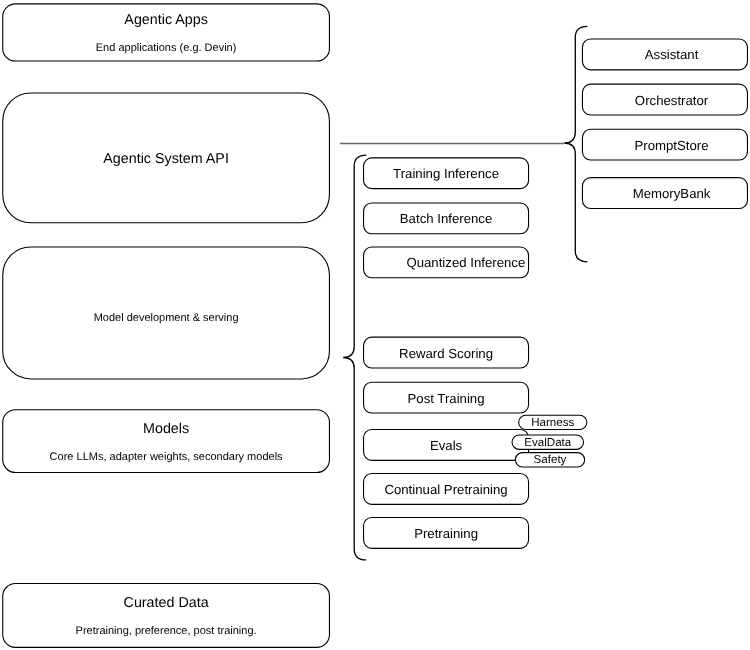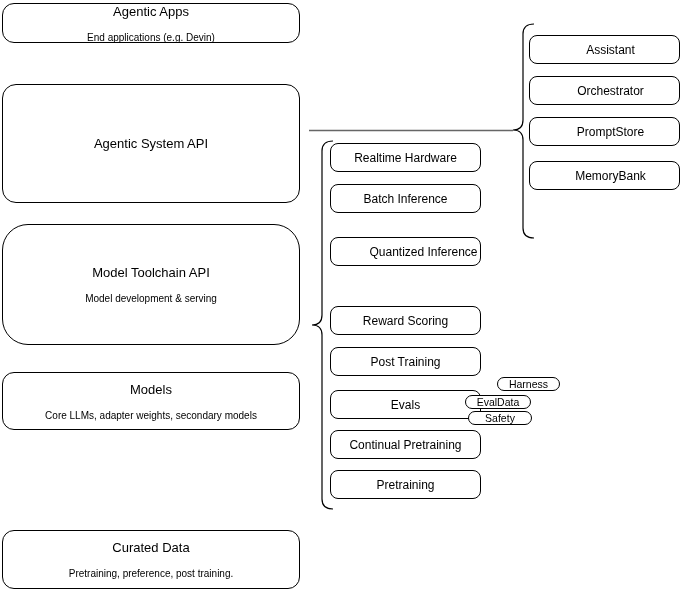--- a/index.html
+++ b/index.html
@@ -49,71 +49,70 @@
 
   <svg id="connector-svg" width="682" height="591" viewBox="0 0 682 591">
 
     <path d="M 333 141 Q 322 141 322 151 L 322 315 Q 322 325 312 325 Q 322 325 322 335 L 322 499 Q 322 509 333 509" fill="none" stroke="#000000" stroke-width="1.2"></path>
 
     <path d="M 534 24 Q 523 24 523 34 L 523 120 Q 523 130 513 130 Q 523 130 523 140 L 523 228 Q 523 238 534 238" fill="none" stroke="#000000" stroke-width="1.2"></path>
 
     <line x1="309" y1="130.5" x2="513" y2="130.5" stroke="#666666" stroke-width="1.3"></line>
   </svg>
 
-  <div class="box layer-box" style="top:3px;height:40px;border-radius:12px;">
+  <div class="box layer-box" style="top:3px;height:53px;border-radius:12px;">
     <div class="layer-title">Agentic Apps</div>
     <div class="layer-subtitle">End applications (e.g. Devin)</div>
   </div>
 
-  <div class="box layer-box" style="top:84px;height:119px;border-radius:14px;">
+  <div class="box layer-box" style="top:84px;height:119px;border-radius:26px;">
     <div class="layer-title">Agentic System API</div>
   </div>
 
   <div class="box layer-box" style="top:224px;height:121px;border-radius:26px;">
-    <div class="layer-title">Model Toolchain API</div>
     <div class="layer-subtitle">Model development &amp; serving</div>
   </div>
 
   <div class="box layer-box" style="top:372px;height:58px;border-radius:12px;">
     <div class="layer-title">Models</div>
     <div class="layer-subtitle">Core LLMs, adapter weights, secondary models</div>
   </div>
 
 
   <div class="box layer-box" style="top:530px;height:59px;border-radius:12px;">
     <div class="layer-title">Curated Data</div>
     <div class="layer-subtitle">Pretraining, preference, post training.</div>
   </div>
 
   <div class="box node-box" style="top:143px;">
-    <span>Realtime Hardware</span>
+    <span>Training Inference</span>
   </div>
   <div class="box node-box" style="top:184px;">
     <span>Batch Inference</span>
   </div>
-  <div class="box node-box" style="top:237px;padding-left:36px;">
+  <div class="box node-box" style="top:224px;padding-left:36px;">
     <span>Quantized Inference</span>
   </div>
   <div class="box node-box" style="top:306px;">
     <span>Reward Scoring</span>
   </div>
   <div class="box node-box" style="top:347px;">
     <span>Post Training</span>
   </div>
   <div class="box node-box" style="top:390px;justify-content:center;">
     <span>Evals</span>
   </div>
   <div class="box node-box" style="top:430px;align-items:center;">
     <span>Continual Pretraining</span>
   </div>
   <div class="box node-box" style="top:470px;">
     <span>Pretraining</span>
   </div>
 
-  <div class="pill" style="left:497px;top:377px;width:63px;height:14px;">
+  <div class="pill" style="left:471px;top:377px;width:63px;height:14px;">
     <span>Harness</span>
   </div>
   <div class="pill" style="left:465px;top:395px;width:66px;height:14px;">
     <span>EvalData</span>
   </div>
   <div class="pill" style="left:468px;top:411px;width:64px;height:14px;">
     <span>Safety</span>
   </div>
 
   <div class="box right-box" style="top:35px;">

